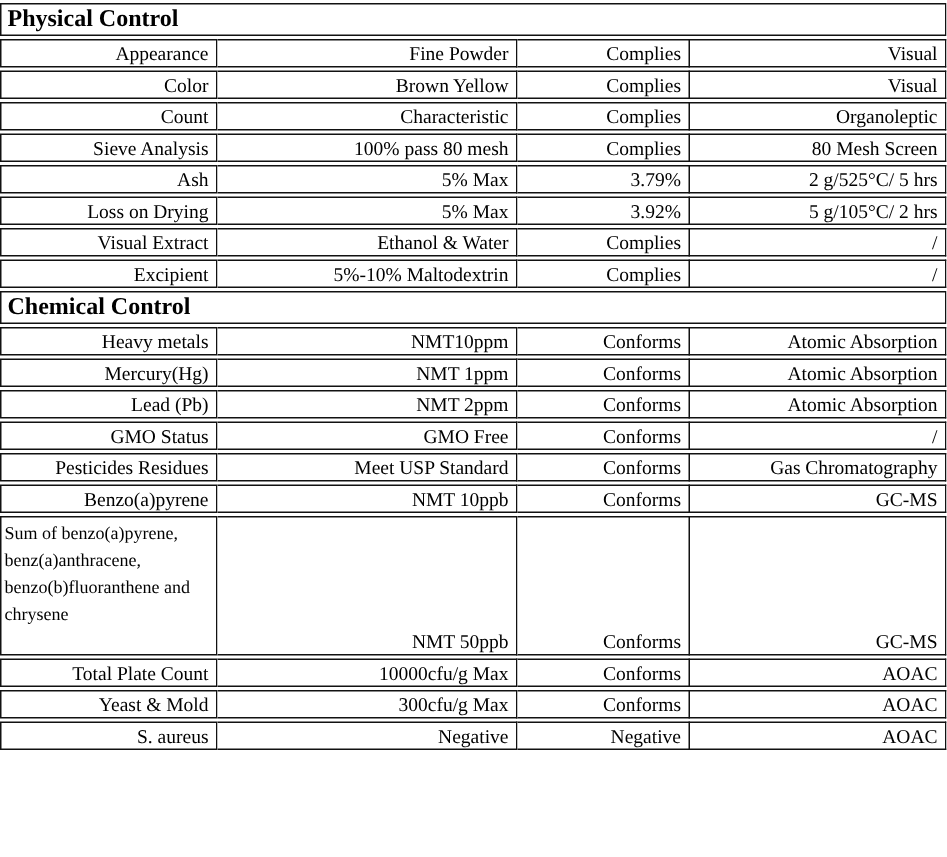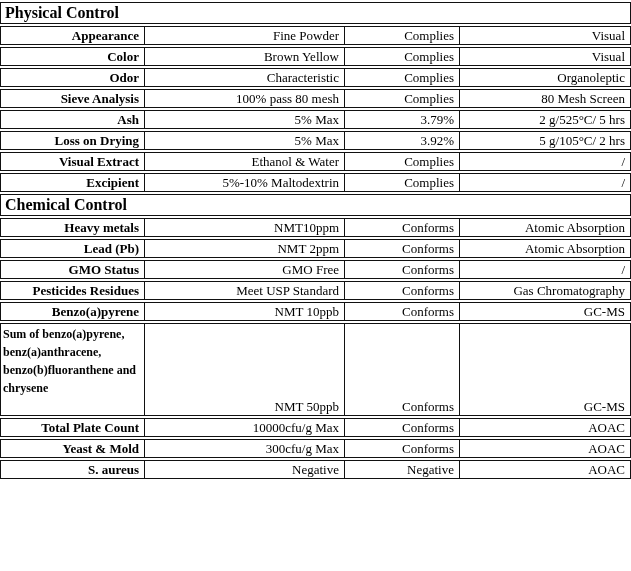--- a/index.html
+++ b/index.html
@@ -20,21 +20,21 @@
     padding:1px 5px;
     font-size:13px;
     line-height:15px;
     text-align:right;
     vertical-align:middle;
     overflow:hidden;
     white-space:nowrap;
     background:#ffffff;
   }
   td:first-child{border-left:1px solid #111111;}
-  td.c1{font-weight:bold;}
+  td.c1{font-weight:normal;}
   tr.section td{
     font-size:16px;
     font-weight:bold;
     text-align:left;
     padding:1px 4px;
     line-height:18px;
   }
   tr.tall td{vertical-align:bottom;white-space:normal;}
   tr.tall td.c1{
     text-align:left;
@@ -66,21 +66,21 @@
         <td>Complies</td>
         <td>Visual</td>
       </tr>
       <tr>
         <td class="c1">Color</td>
         <td>Brown Yellow</td>
         <td>Complies</td>
         <td>Visual</td>
       </tr>
       <tr>
-        <td class="c1">Odor</td>
+        <td class="c1">Count</td>
         <td>Characteristic</td>
         <td>Complies</td>
         <td>Organoleptic</td>
       </tr>
       <tr>
         <td class="c1">Sieve Analysis</td>
         <td>100% pass 80 mesh</td>
         <td>Complies</td>
         <td>80 Mesh Screen</td>
       </tr>
@@ -109,20 +109,26 @@
         <td>/</td>
       </tr>
 
       <tr class="section">
         <td colspan="4">Chemical Control</td>
       </tr>
 
       <tr>
         <td class="c1">Heavy metals</td>
         <td>NMT10ppm</td>
+        <td>Conforms</td>
+        <td>Atomic Absorption</td>
+      </tr>
+      <tr>
+        <td class="c1">Mercury(Hg)</td>
+        <td>NMT 1ppm</td>
         <td>Conforms</td>
         <td>Atomic Absorption</td>
       </tr>
       <tr>
         <td class="c1">Lead (Pb)</td>
         <td>NMT 2ppm</td>
         <td>Conforms</td>
         <td>Atomic Absorption</td>
       </tr>
       <tr>

